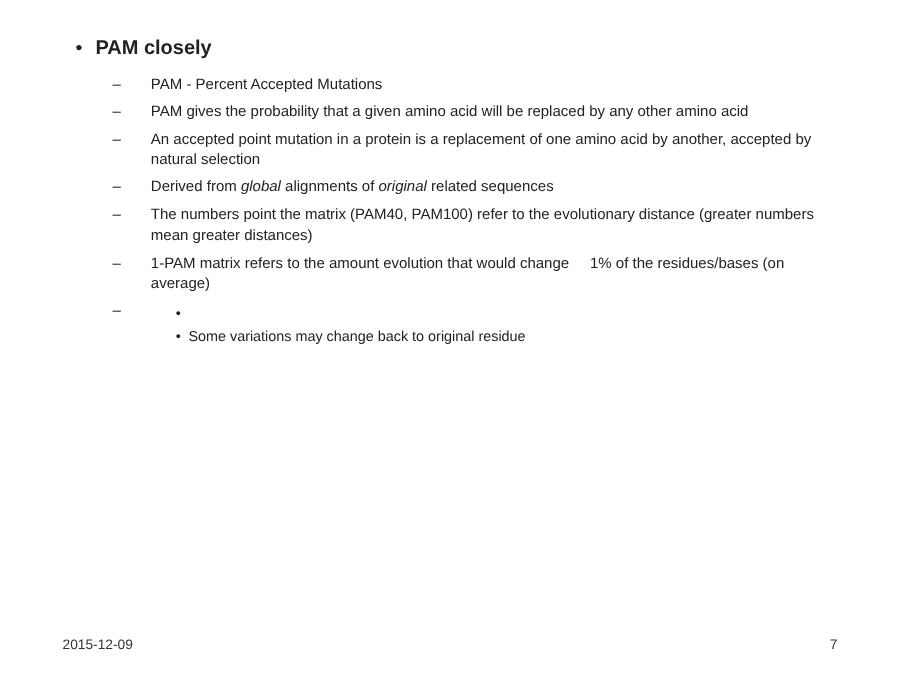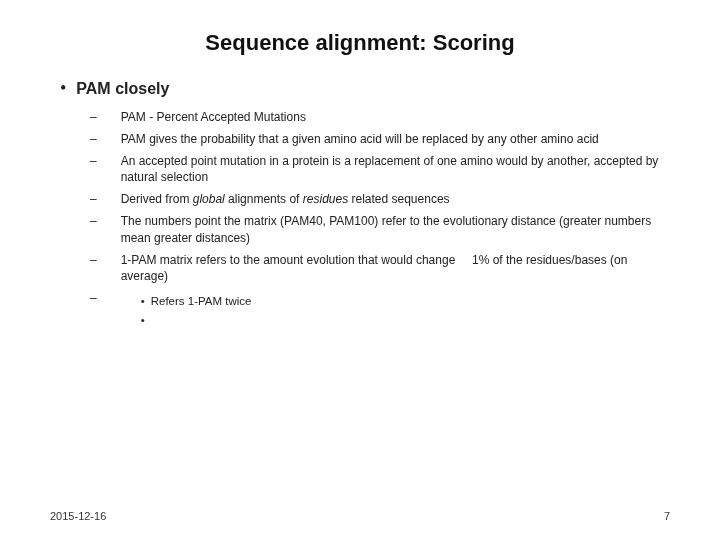--- a/index.html
+++ b/index.html
@@ -115,21 +115,20 @@
 
     em {
       text-align: center;
     }
   </style>
 </head>
 <body>
 
 <div class="slide">
 
-  <div class="title">Sequence alignment: Scoring</div>
 
   <div class="bullet-section">
 
     <div class="main-bullet">
       <span class="bullet-dot">•</span>
       <span class="main-bullet-label">PAM closely</span>
     </div>
 
     <div class="sub-bullets">
 
@@ -138,54 +137,54 @@
         <span class="sub-bullet-text">PAM - Percent Accepted Mutations</span>
       </div>
 
       <div class="sub-bullet">
         <span class="dash">–</span>
         <span class="sub-bullet-text">PAM gives the probability that a given amino acid will be replaced by any other amino acid</span>
       </div>
 
       <div class="sub-bullet">
         <span class="dash">–</span>
-        <span class="sub-bullet-text">An accepted point mutation in a protein is a replacement of one amino would by another, accepted by natural selection</span>
+        <span class="sub-bullet-text">An accepted point mutation in a protein is a replacement of one amino acid by another, accepted by natural selection</span>
       </div>
 
       <div class="sub-bullet">
         <span class="dash">–</span>
-        <span class="sub-bullet-text">Derived from <em>global</em> alignments of <em>residues</em> related sequences</span>
+        <span class="sub-bullet-text">Derived from <em>global</em> alignments of <em>original</em> related sequences</span>
       </div>
 
       <div class="sub-bullet">
         <span class="dash">–</span>
         <span class="sub-bullet-text">The numbers point the matrix (PAM40, PAM100) refer to the evolutionary distance (greater numbers mean greater distances)</span>
       </div>
 
       <div class="sub-bullet">
         <span class="dash">–</span>
         <span class="sub-bullet-text">1-PAM matrix refers to the amount evolution that would change &nbsp;&nbsp;&nbsp; 1% of the residues/bases (on average)</span>
       </div>
 
       <div class="sub-bullet">
         <span class="dash">–</span>
         <div class="sub-bullet-text">
           <div class="sub-sub-bullets">
             <div class="sub-sub-bullet">
               <span class="sub-sub-dot">•</span>
-              <span>Refers 1-PAM twice</span>
             </div>
             <div class="sub-sub-bullet">
               <span class="sub-sub-dot">•</span>
+              <span>Some variations may change back to original residue</span>
             </div>
           </div>
         </div>
       </div>
 
     </div>
   </div>
 
   <div class="footer">
-    <span>2015-12-16</span>
+    <span>2015-12-09</span>
     <span>7</span>
   </div>
 
 </div>
 
 </body></html>

